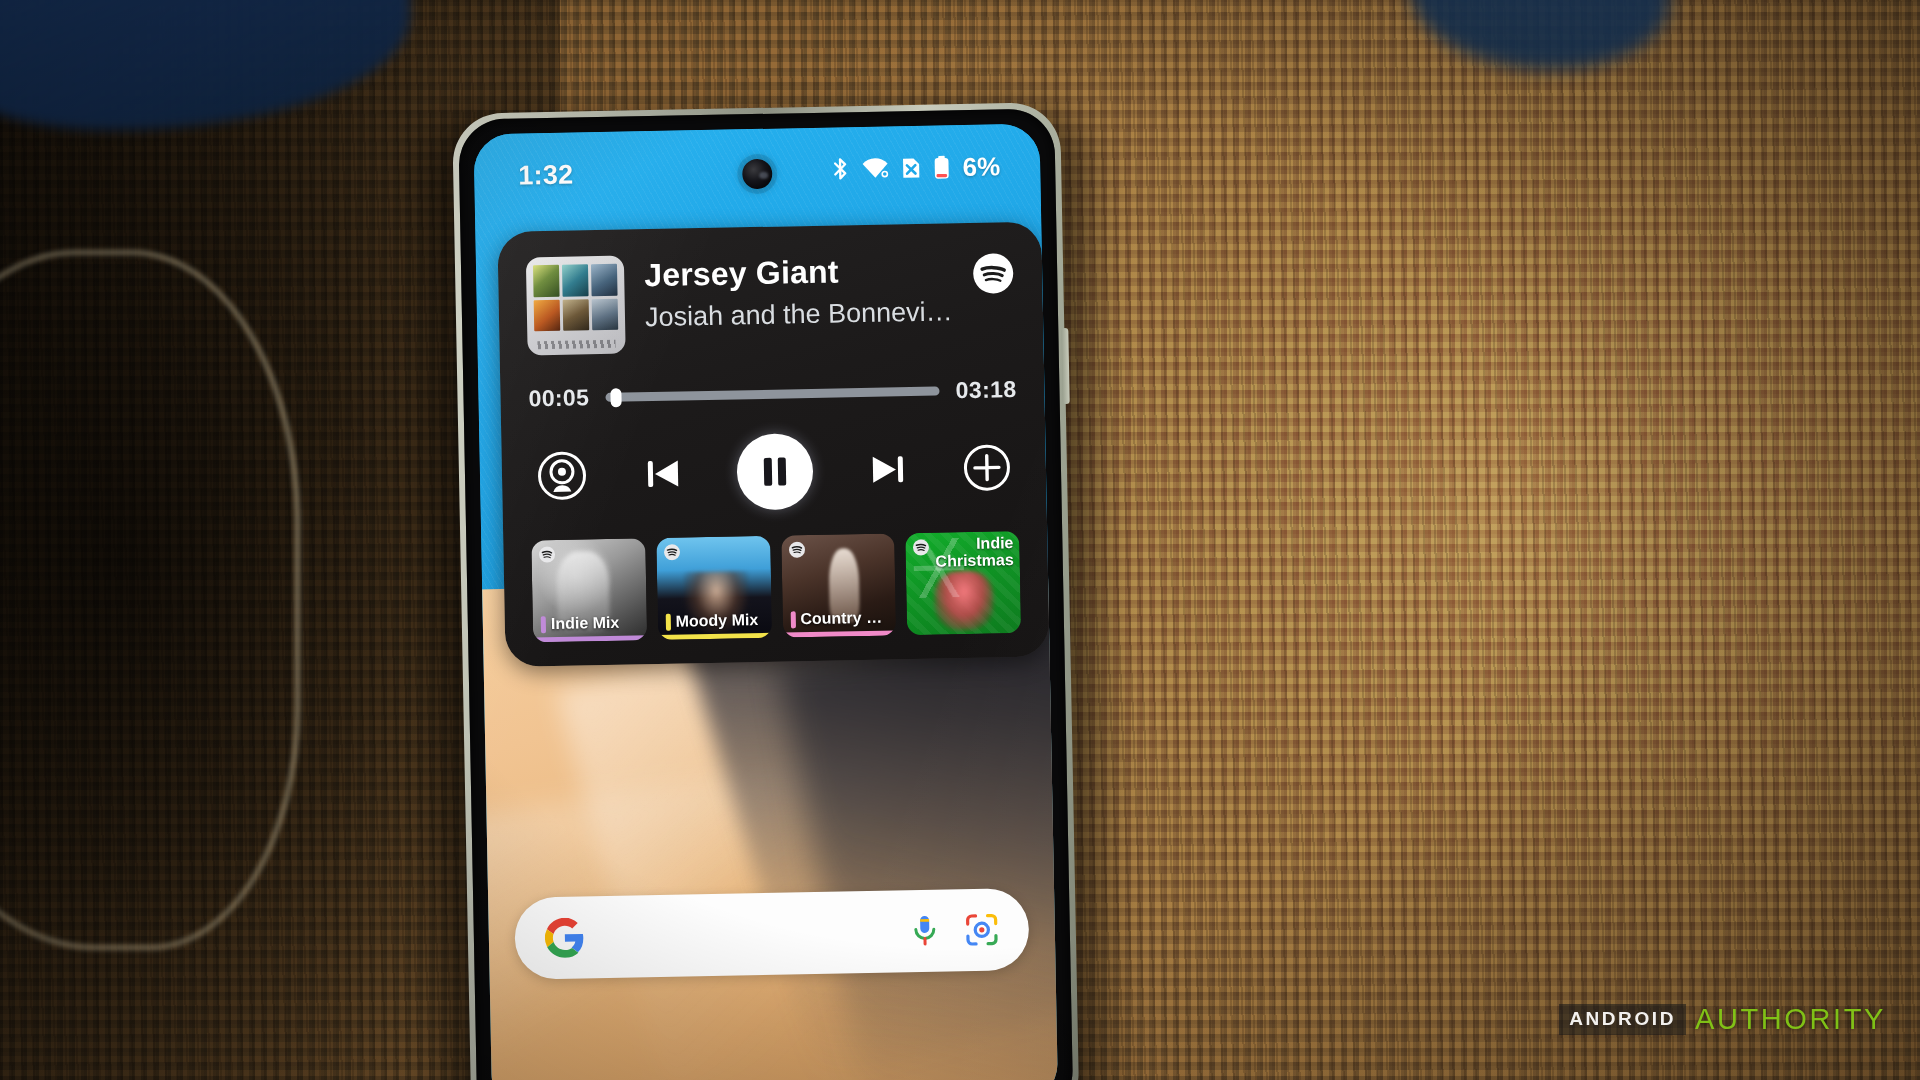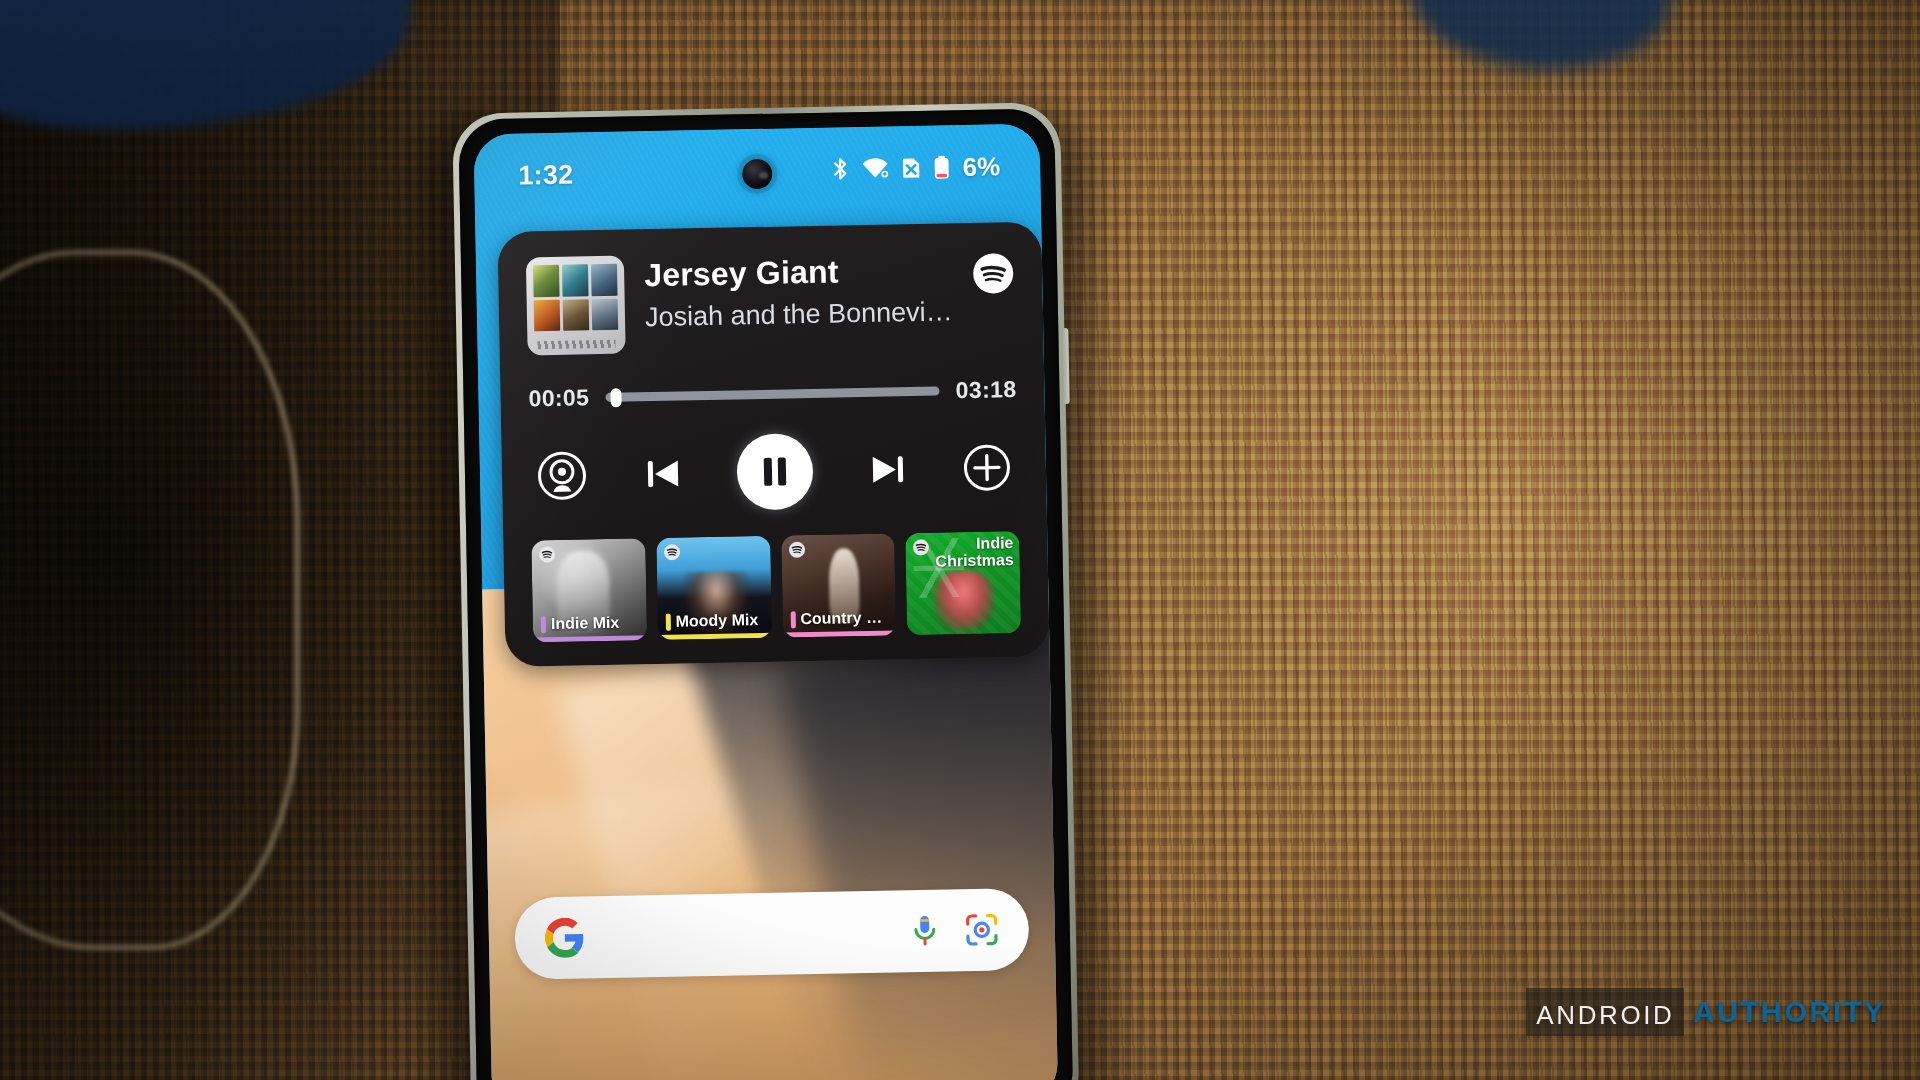--- a/index.html
+++ b/index.html
@@ -513,29 +513,29 @@
     bottom: 44px;
     display: flex;
     align-items: center;
     gap: 9px;
     z-index: 20;
     opacity: .92;
   }
   .wm-box {
     background: rgba(25,25,25,0.62);
     color: #ffffff;
-    font-size: 26px;
+    font-size: 19px;
+    font-weight: bold;
+    letter-spacing: 2.6px;
+    padding: 4px 10px 5px 10px;
+  }
+  .wm-text {
+    color: #84cc16;
+    font-size: 29px;
     font-weight: normal;
-    letter-spacing: 2.6px;
-    padding: 12px 10px 5px 10px;
-  }
-  .wm-text {
-    color: #0369a1;
-    font-size: 29px;
-    font-weight: bold;
     letter-spacing: 2.6px;
     text-shadow: 0 1px 4px rgba(0,0,0,0.6);
   }
 
   
   .screen-sheen {
     position: absolute; inset: 0;
     background: linear-gradient(112deg, rgba(255,255,255,0.055) 0%, rgba(255,255,255,0) 30%, rgba(255,255,255,0) 70%, rgba(255,255,255,0.035) 100%);
     pointer-events: none;
     z-index: 30;

